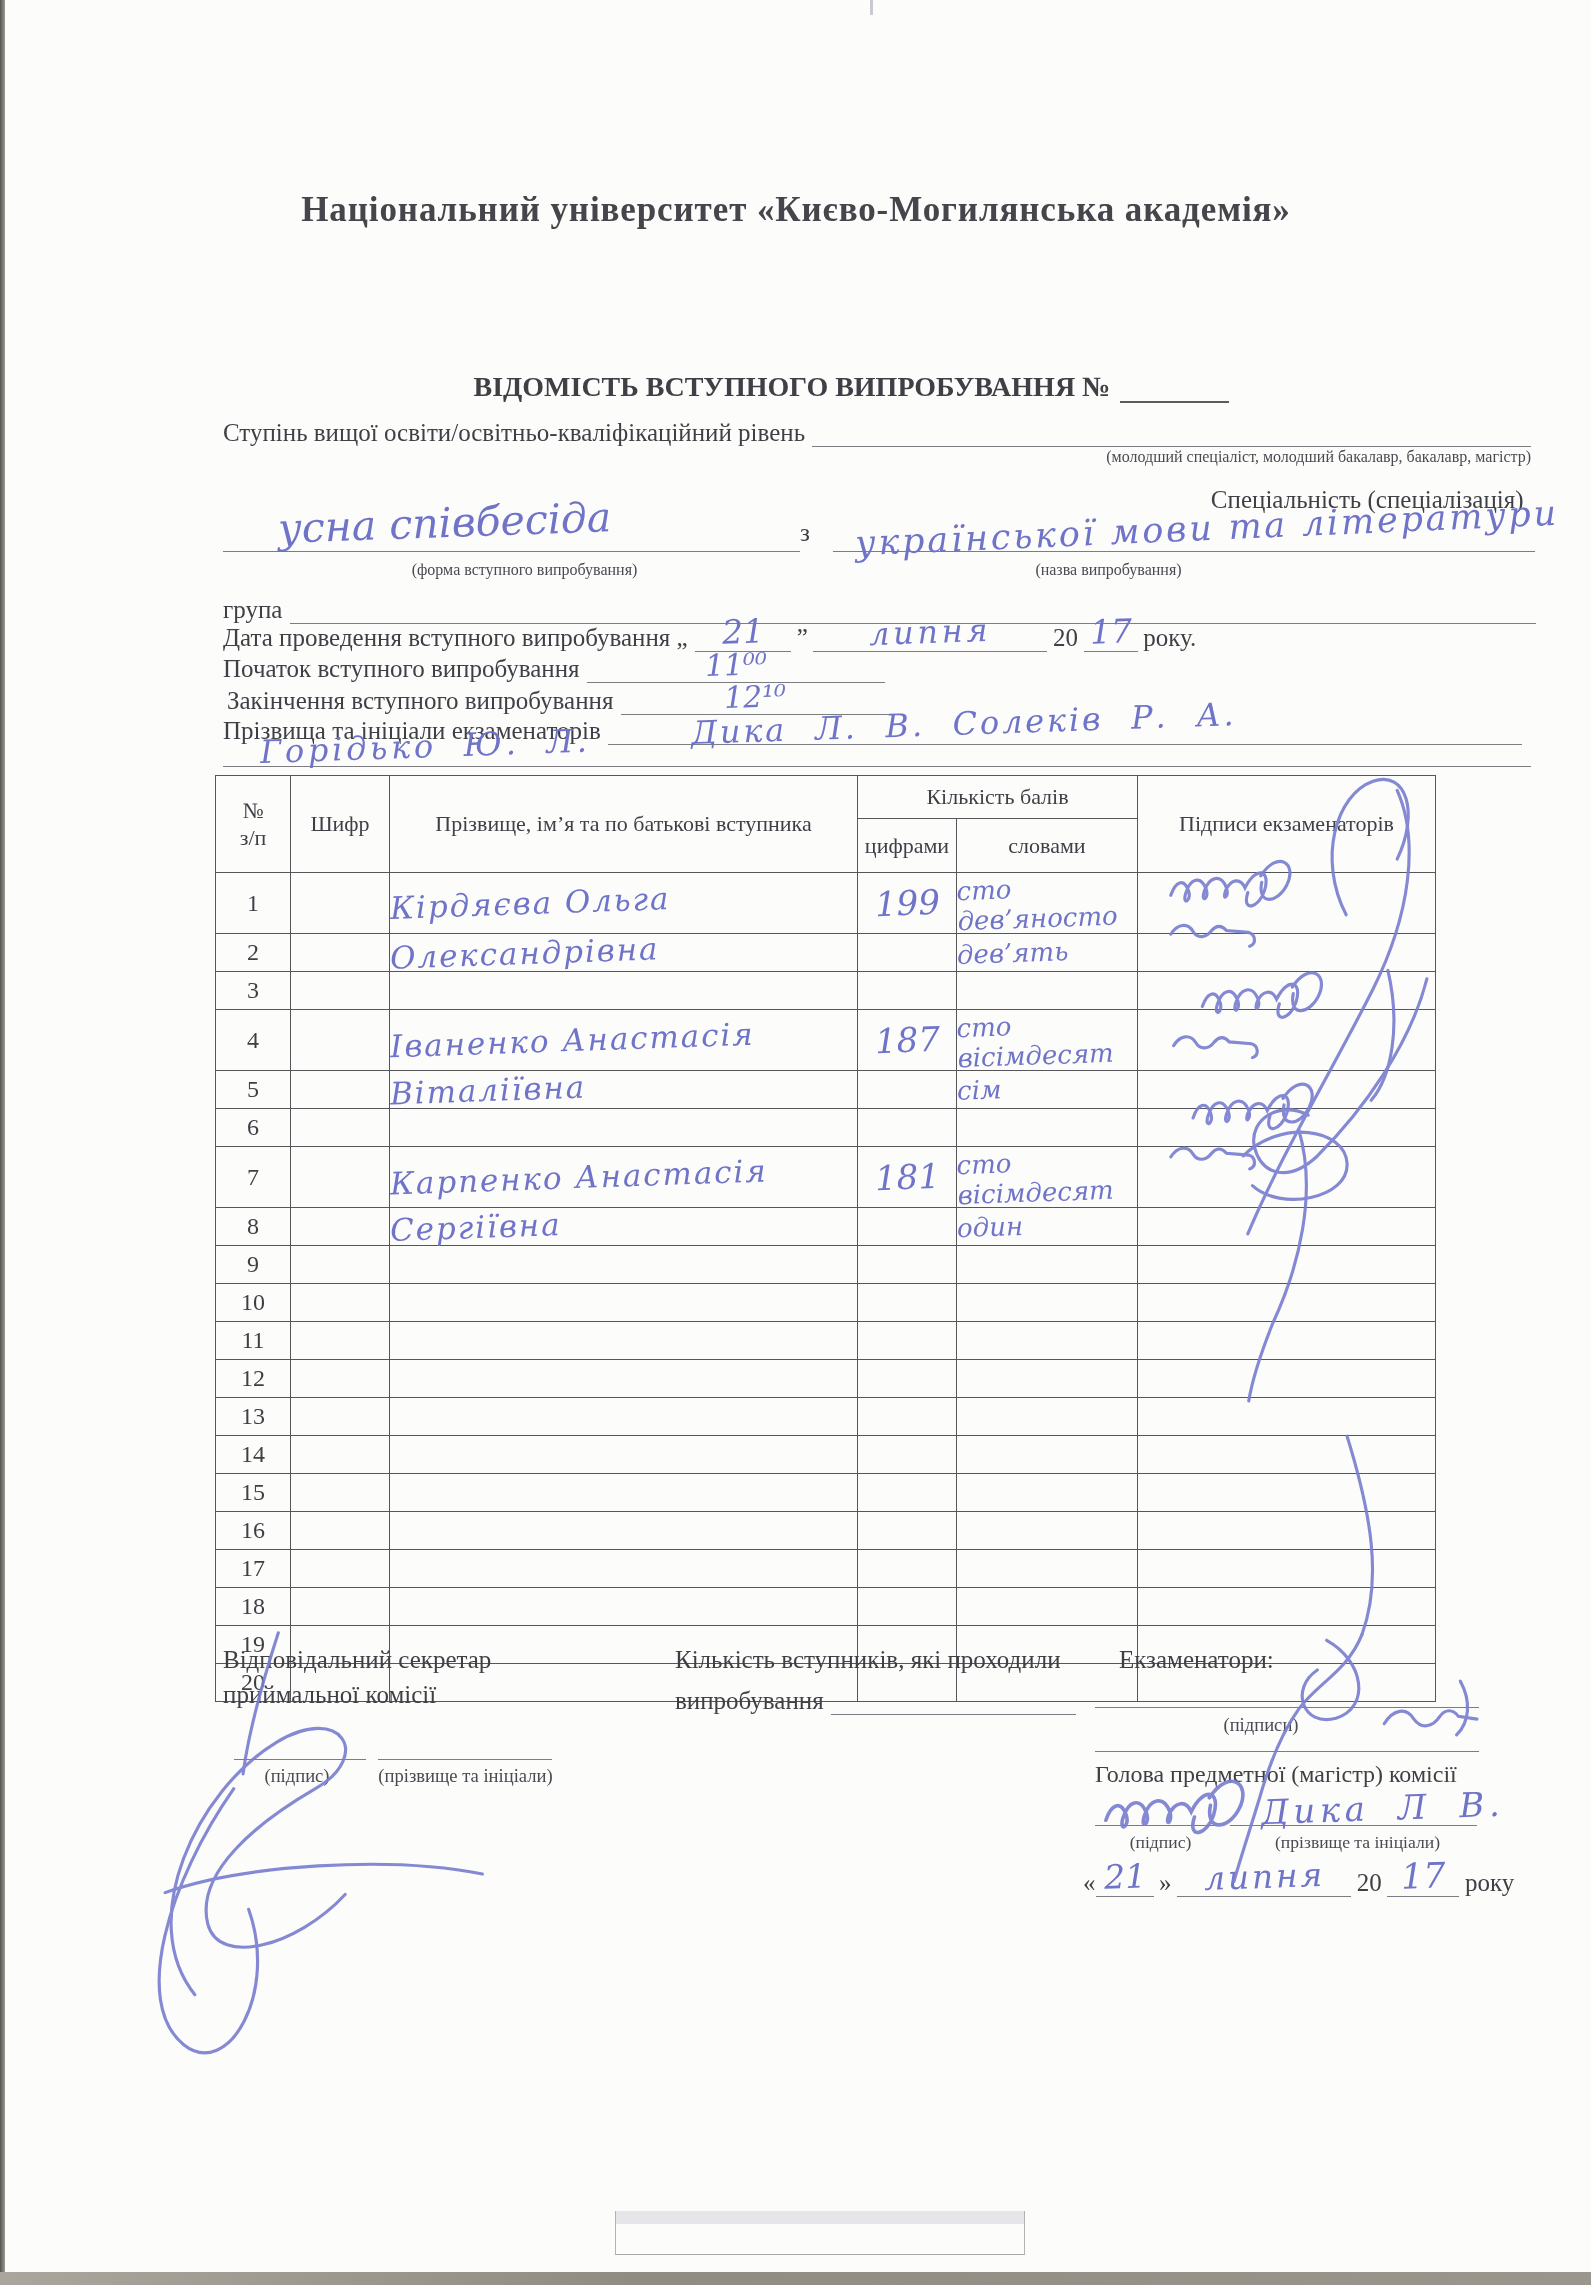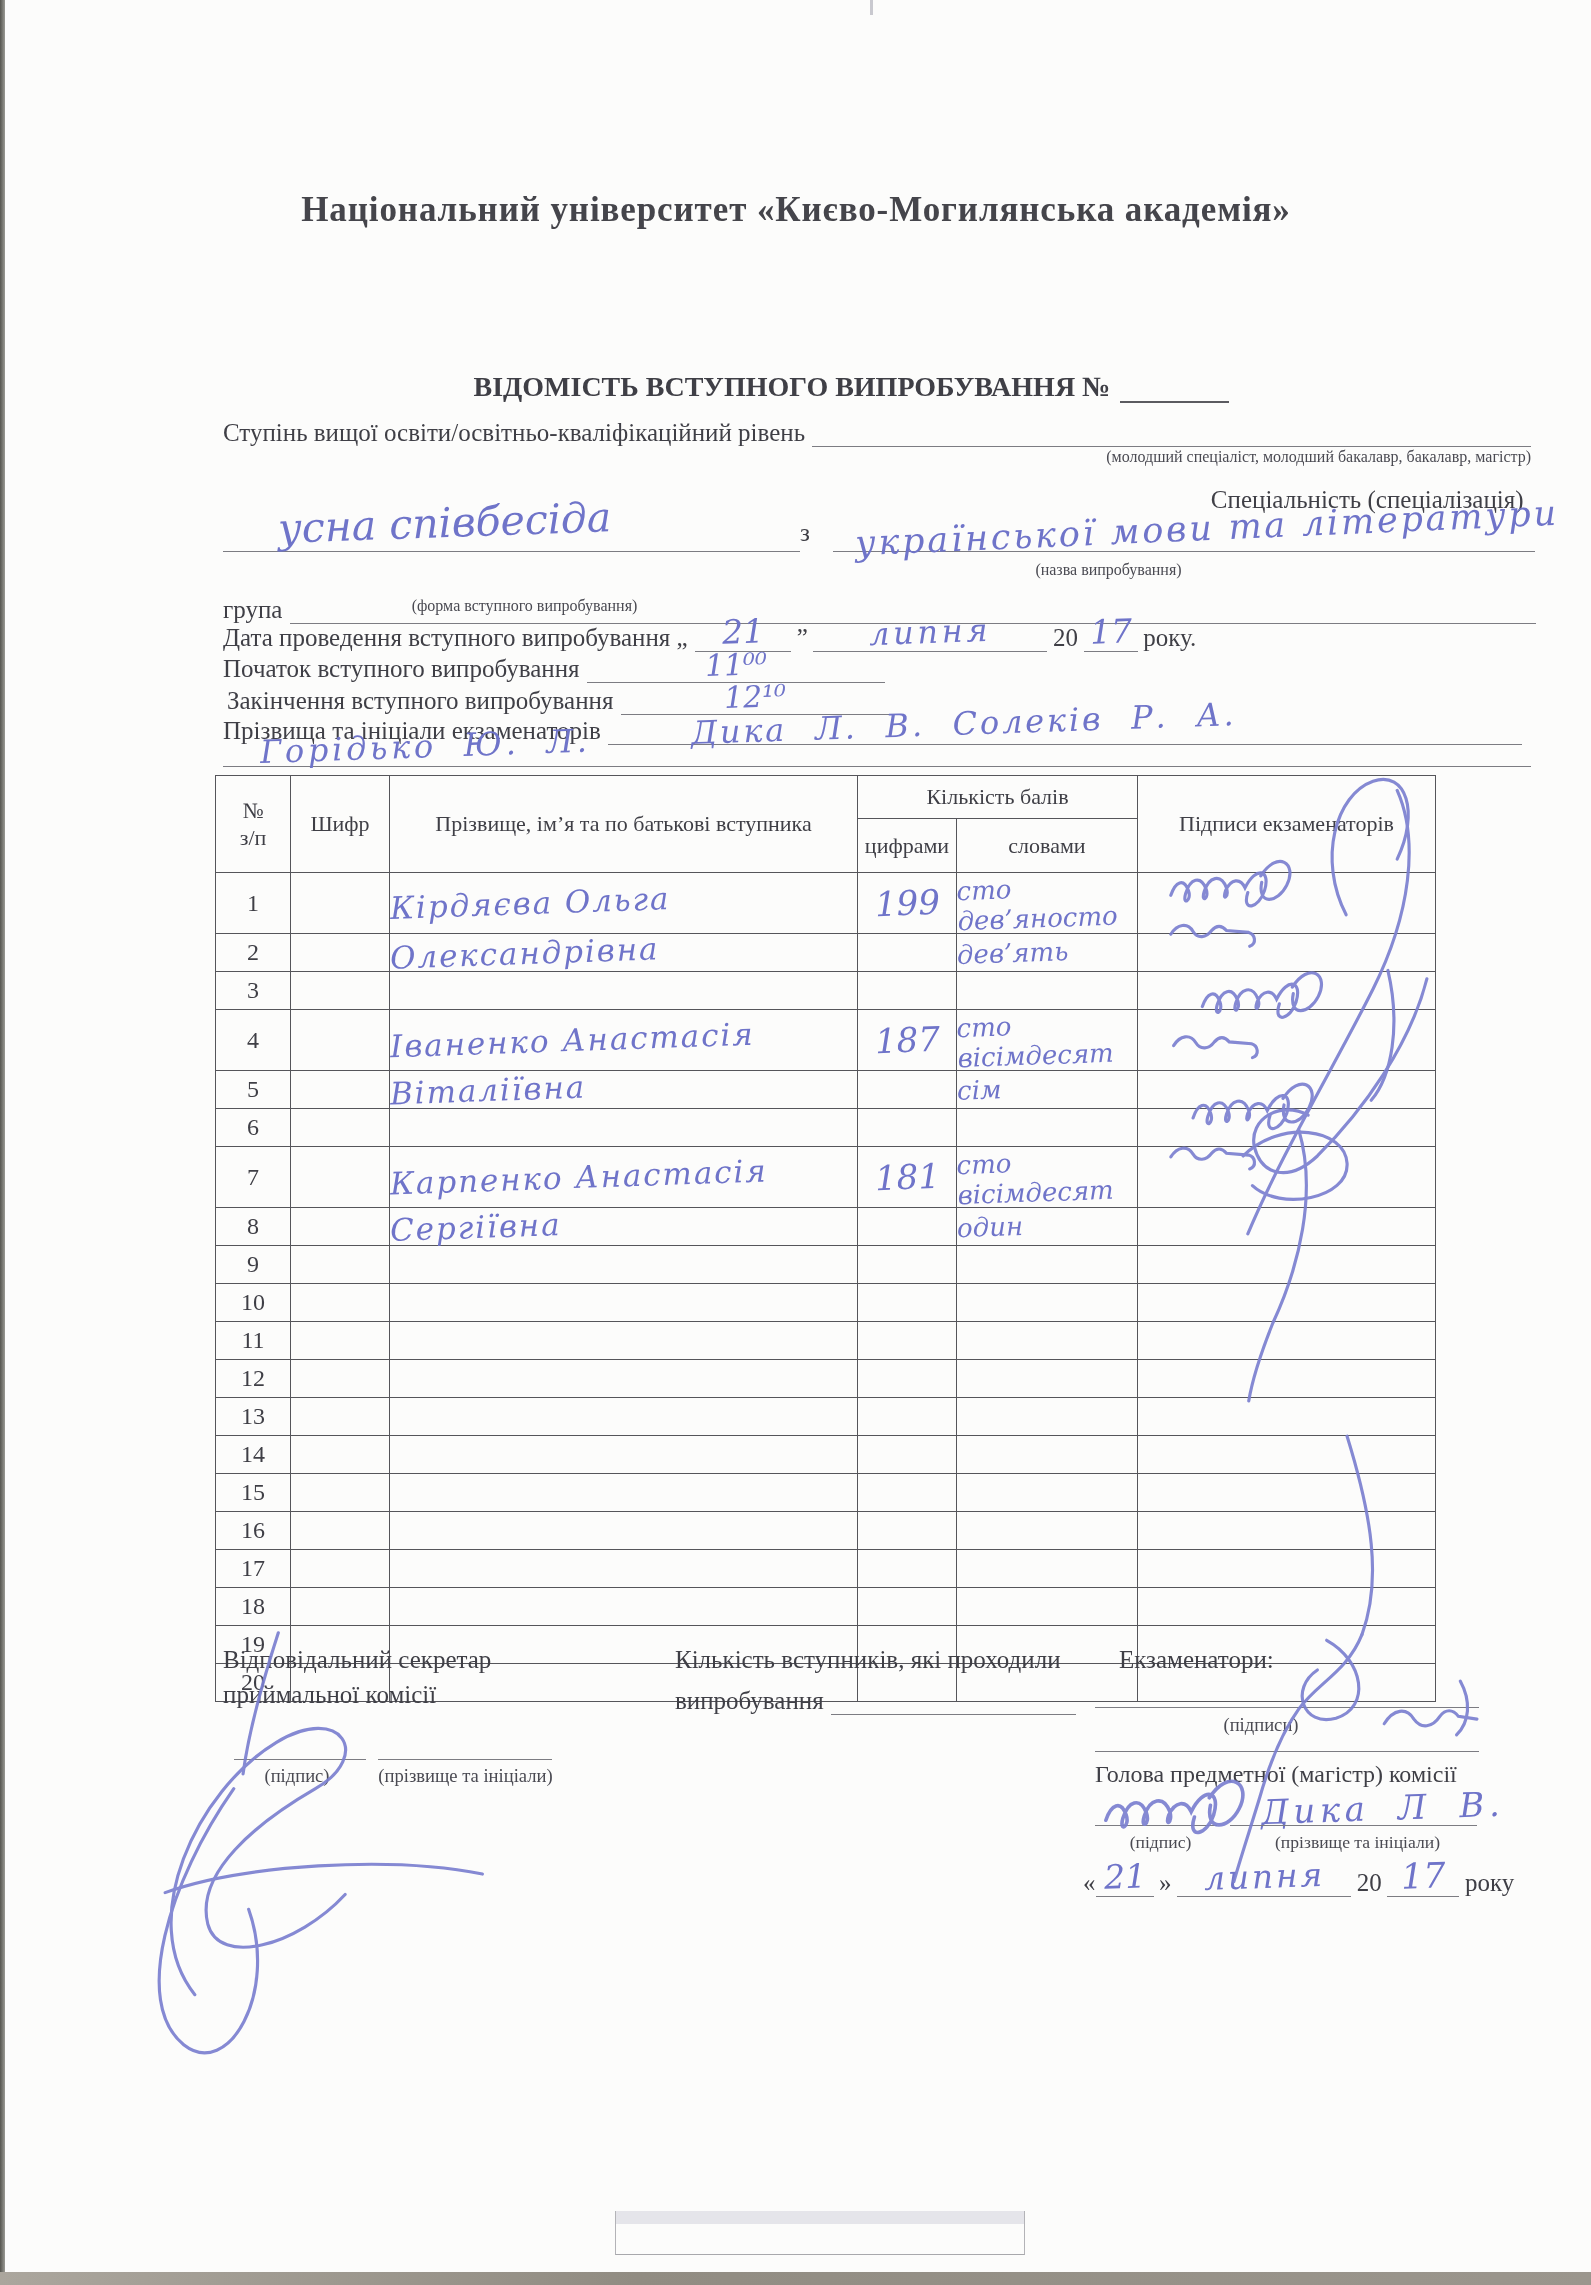--- a/index.html
+++ b/index.html
@@ -66,21 +66,21 @@
   <div class="frow" style="left:223px;top:486px;right:61px;flex-direction:column;">
     <span class="lbl">Спеціальність (спеціалізація)</span>
     <span class="fill"></span>
   </div>
 
   <div class="rule" style="left:223px;top:551px;width:577px;"></div>
   <div class="rule" style="left:833px;top:551px;width:702px;"></div>
   <div class="t hand" style="left:278px;top:499px;font-size:41px;transform:rotate(-2deg);">усна співбесіда</div>
   <div class="t" style="left:800px;top:519px;font-size:25px;">з</div>
   <div class="t hand" style="left:855px;top:508px;font-size:35px;letter-spacing:2.8px;transform:rotate(-2.5deg);">української мови та літератури</div>
-  <div class="hint center" style="left:311px;top:561px;width:427px;margin-top:36px;">(форма вступного випробування)</div>
+  <div class="hint center" style="left:311px;top:561px;width:427px;">(форма вступного випробування)</div>
   <div class="hint center" style="left:946px;top:561px;width:325px;">(назва випробування)</div>
 
   <div class="frow" style="left:223px;top:590px;right:56px;">
     <span class="lbl">група</span>
     <span class="fill"></span>
   </div>
 
   <div class="frow" style="left:223px;top:618px;right:275px;">
     <span class="lbl">Дата проведення вступного випробування „</span>
     <span class="gap" style="width:96px;">

